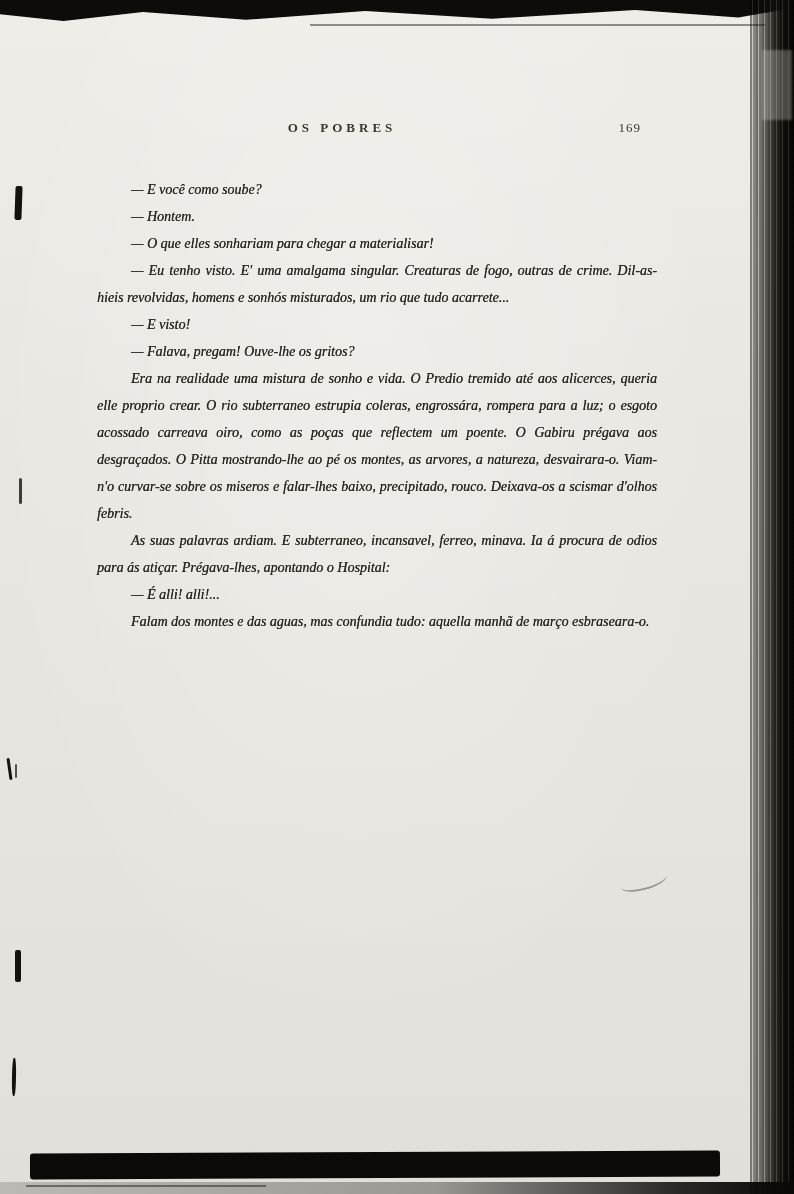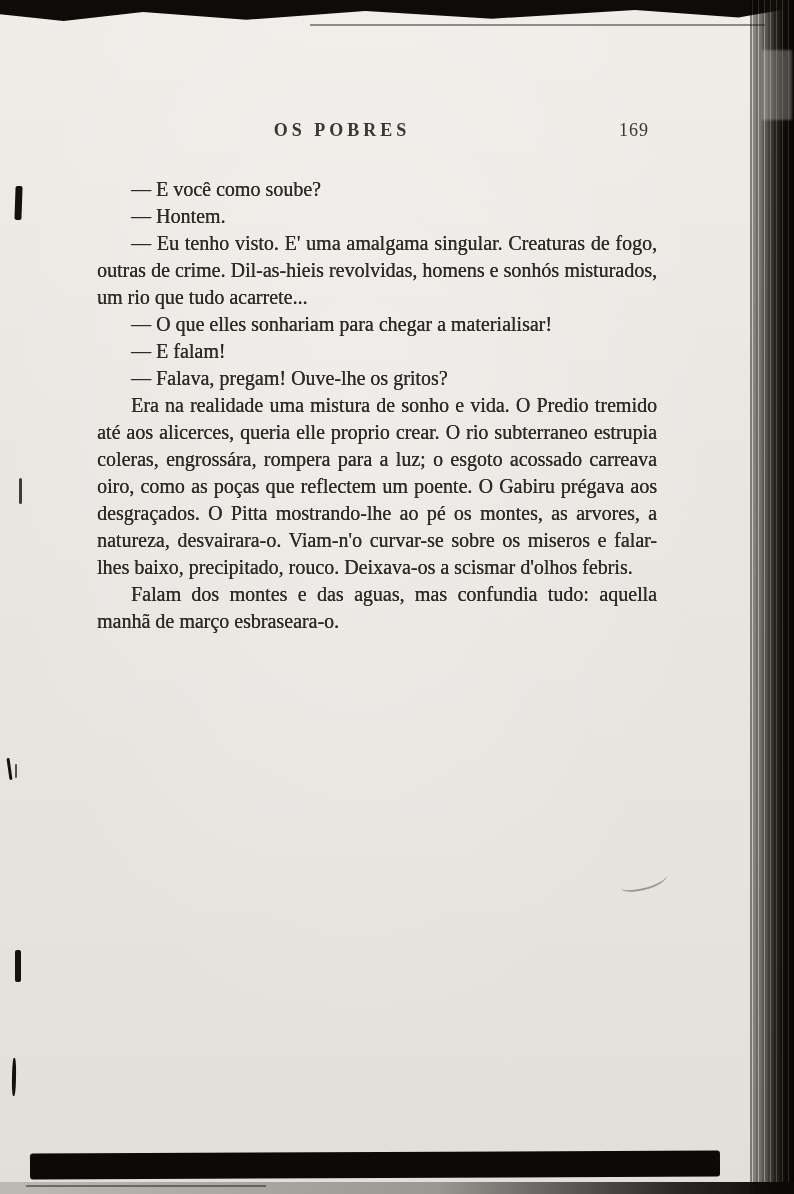--- a/index.html
+++ b/index.html
@@ -50,31 +50,32 @@
   .ink.m4{left:15px;top:950px;width:6px;height:32px;}
   .ink.m5{left:12px;top:1058px;width:4px;height:38px;transform:rotate(1deg);border-radius:40%;}
   .squiggle{
     position:absolute;left:620px;top:872px;width:48px;height:16px;
     border-bottom:2px solid rgba(95,88,75,0.55);
     border-radius:0 0 60% 40%;transform:rotate(-12deg);
   }
   
   .page-header{
     position:absolute;top:120px;left:97px;width:560px;height:22px;
-    font-size:18px;color:#3a362e;
+    font-size:13px;color:#3a362e;
   }
   .running-title{
     position:absolute;left:0;right:70px;text-align:center;
     letter-spacing:4px;font-weight:600;
   }
-  .page-number{position:absolute;right:8px;top:0;letter-spacing:1px;text-align:center;}
+  .page-number{position:absolute;right:16px;top:0;letter-spacing:1px;text-align:center;}
   .text-block{
     position:absolute;top:176px;left:97px;width:560px;
-    font-size:20px;line-height:27px;text-align:justify;
+    font-size:14px;line-height:27px;text-align:justify;
     text-shadow:0.2px 0 0 currentColor;
+    font-style:italic;
   }
   .text-block p{margin:0;text-indent:34px;}
 </style>
 </head>
 <body>
 
 <div class="page">
 
   <div class="top-bar"></div>
   <div class="top-line"></div>
@@ -91,21 +92,23 @@
   <div class="squiggle"></div>
 
   <header class="page-header">
     <span class="running-title">OS POBRES</span>
     <span class="page-number">169</span>
   </header>
 
   <main class="text-block">
     <p>— E você como soube?</p>
     <p>— Hontem.</p>
+    <p>— O que elles sonhariam para chegar a materialisar!</p>
     <p>— Eu tenho visto. E' uma amalgama singular. Creaturas de fogo, outras de crime. Dil-as-hieis revolvidas, homens e sonhós misturados, um rio que tudo acarrete...</p>
-    <p>— O que elles sonhariam para chegar a materialisar!</p>
-    <p>— E falam!</p>
+    <p>— E visto!</p>
     <p>— Falava, pregam! Ouve-lhe os gritos?</p>
     <p>Era na realidade uma mistura de sonho e vida. O Predio tremido até aos alicerces, queria elle proprio crear. O rio subterraneo estrupia coleras, engrossára, rompera para a luz; o esgoto acossado carreava oiro, como as poças que reflectem um poente. O Gabiru prégava aos desgraçados. O Pitta mostrando-lhe ao pé os montes, as arvores, a natureza, desvairara-o. Viam-n'o curvar-se sobre os miseros e falar-lhes baixo, precipitado, rouco. Deixava-os a scismar d'olhos febris.</p>
+    <p>As suas palavras ardiam. E subterraneo, incansavel, ferreo, minava. Ia á procura de odios para ás atiçar. Prégava-lhes, apontando o Hospital:</p>
+    <p>— É alli! alli!...</p>
     <p>Falam dos montes e das aguas, mas confundia tudo: aquella manhã de março esbraseara-o.</p>
   </main>
 
 </div>
 
 </body></html>

